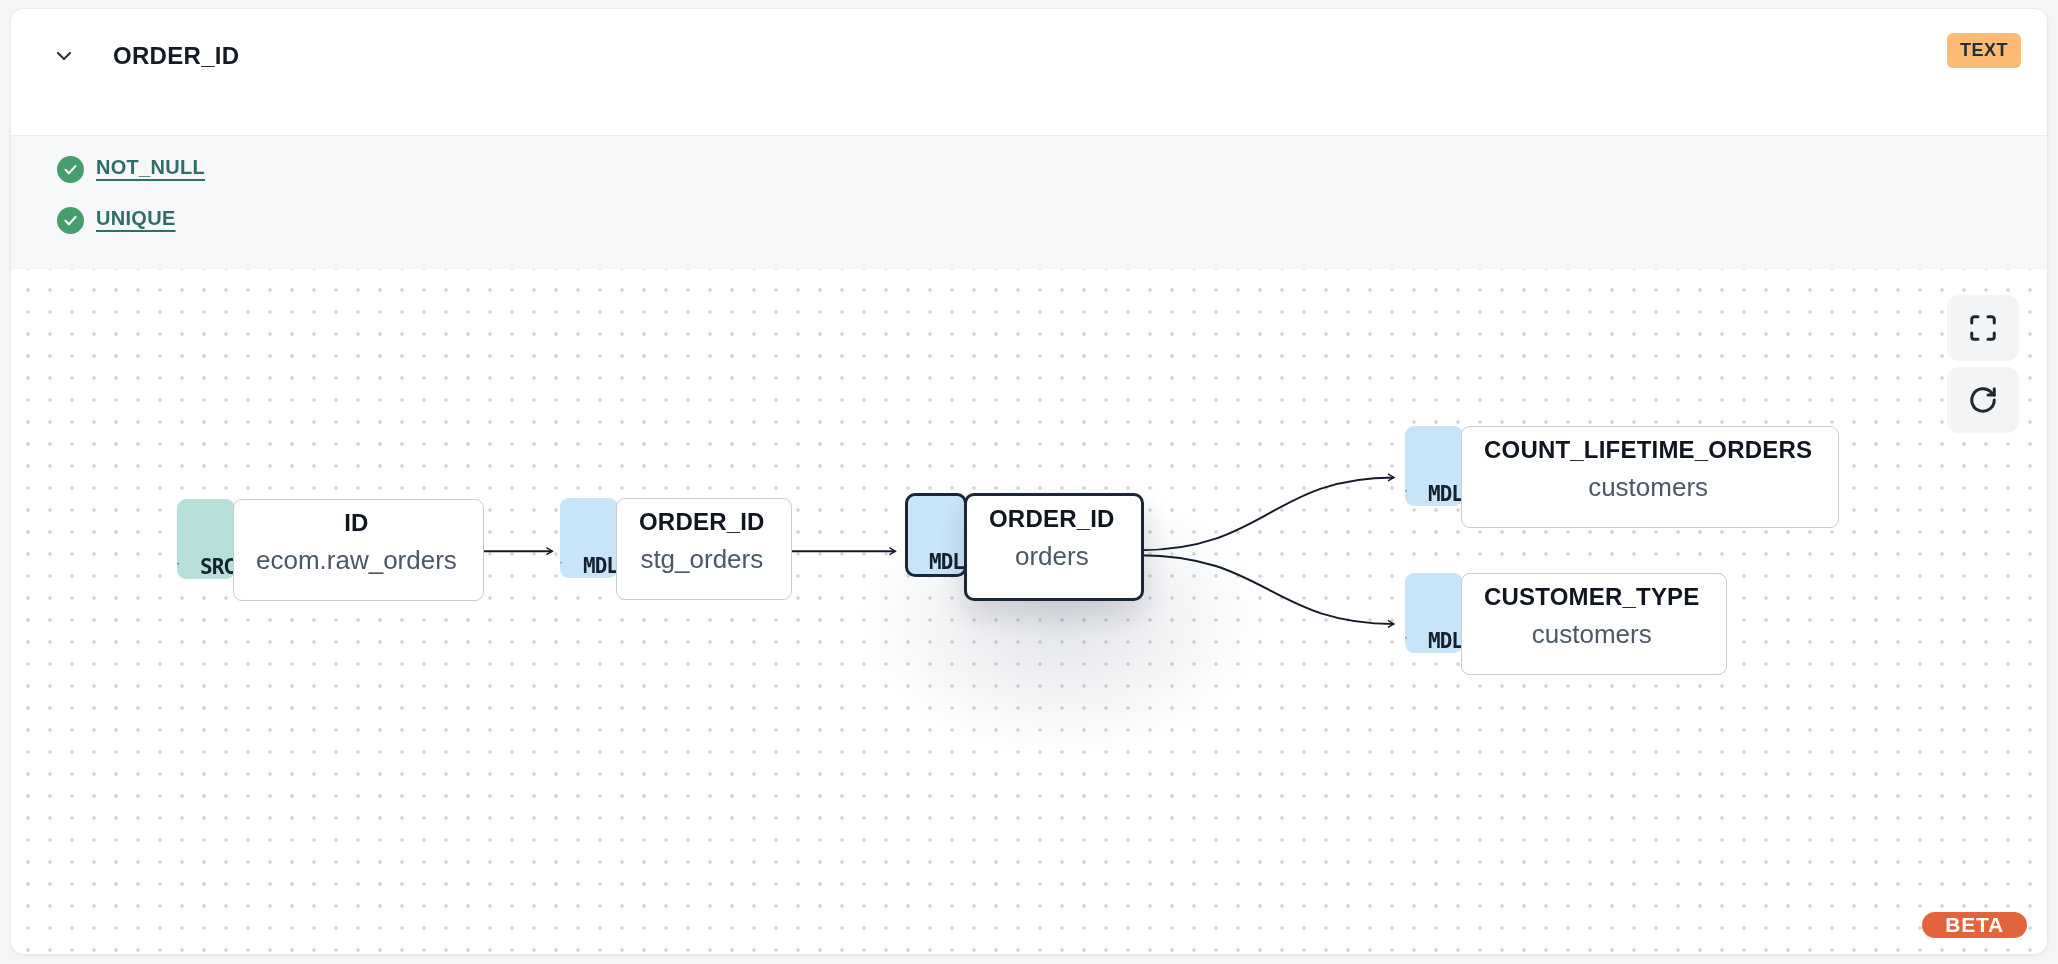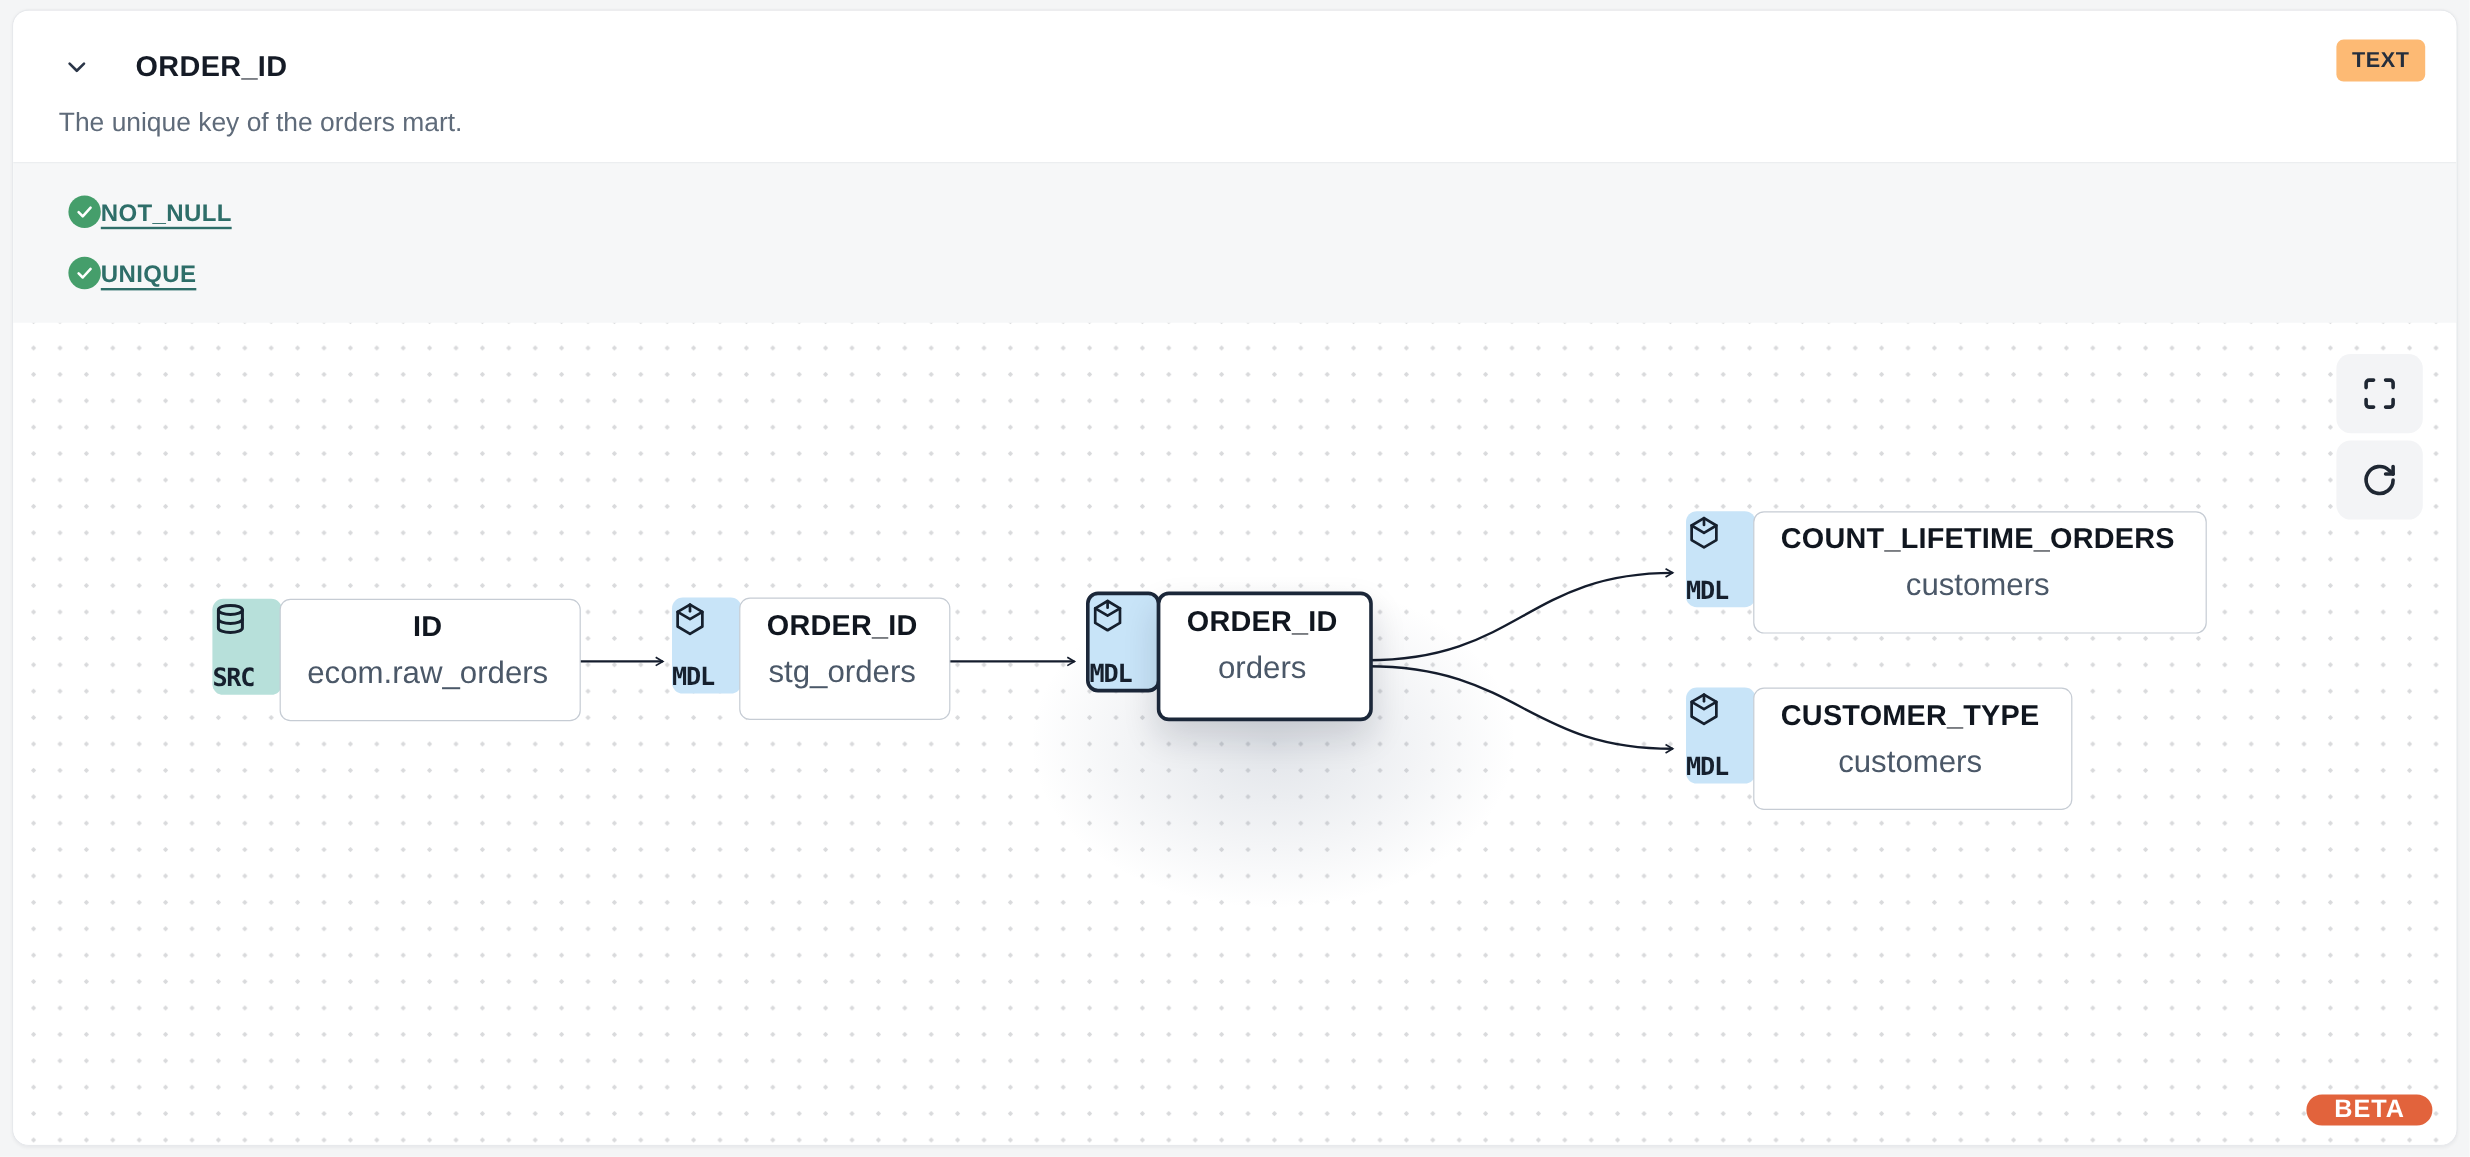--- a/index.html
+++ b/index.html
@@ -38,21 +38,21 @@
   .description {
     padding:16px 0 0 38px; font-size:22px; color:#5f6b7a;
   }
   
   .tests {
     flex:0 0 auto; height:134px; background:#f6f7f8;
     border-top:1px solid #eceef0;
     padding:20px 0 0 46px;
     display:flex; flex-direction:column; gap:17px;
   }
-  .test-row { display:flex; align-items:flex-end; height:34px; }
+  .test-row { display:flex; align-items:flex-start; gap:12px; height:34px; }
   .check-circle {
     width:27px; height:27px; border-radius:50%;
     background:#459e6b; display:flex; align-items:center; justify-content:center;
     flex:0 0 auto;
   }
   .test-link {
     font-size:20px; font-weight:700; color:#2e6e69; text-decoration:underline;
     text-underline-offset:5px; text-decoration-thickness:1.5px; cursor:pointer;
     letter-spacing:.3px;
   }
@@ -65,21 +65,21 @@
   .glow {
     position:absolute; left:830px; top:200px; width:440px; height:300px;
     background:radial-gradient(ellipse at center, rgba(120,134,156,.22), rgba(120,134,156,0) 65%);
     pointer-events:none;
   }
   svg.edges { position:absolute; left:0; top:0; width:100%; height:100%; pointer-events:none; }
   
   .node { position:absolute; display:flex; align-items:flex-start; cursor:pointer; }
   .node-badge {
     width:58px; height:80px; border-radius:9px;
-    display:flex; flex-direction:column; align-items:flex-start; justify-content:center;
+    display:flex; flex-direction:row; align-items:flex-end; justify-content:center;
     gap:21px; flex:0 0 auto; position:relative; z-index:1;
   }
   .node-badge .kind {
     font-family:"DejaVu Sans Mono", monospace;
     font-size:21px; font-weight:700; color:#16202e; letter-spacing:-1px;
   }
   .badge-src { background:#b7e0da; }
   .badge-mdl { background:#c8e4f8; }
   .node-card {
     background:#ffffff; border:1.5px solid #c6ccd4; border-radius:9px;
@@ -117,21 +117,20 @@
   <div class="header">
     <div class="header-row">
       <button class="chevron-btn">
         <svg width="24" height="24" viewBox="0 0 24 24" fill="none" stroke="currentColor" stroke-width="2.2" stroke-linecap="round" stroke-linejoin="round">
             <polyline points="6 9 12 15 18 9"></polyline>
           </svg>
       </button>
       <div class="title">ORDER_ID</div>
     </div>
     <div class="type-badge">TEXT</div>
-    <div class="description">The unique key of the orders mart.</div>
   </div>
 
   <div class="tests">
     <div class="test-row">
       <span class="check-circle">
         <svg width="15" height="15" viewBox="0 0 24 24" fill="none" stroke="#ffffff" stroke-width="3.4" stroke-linecap="round" stroke-linejoin="round">
             <polyline points="4 12.5 9.5 18 20 6.5"></polyline>
           </svg>
       </span>
       <a class="test-link">NOT_NULL</a>

